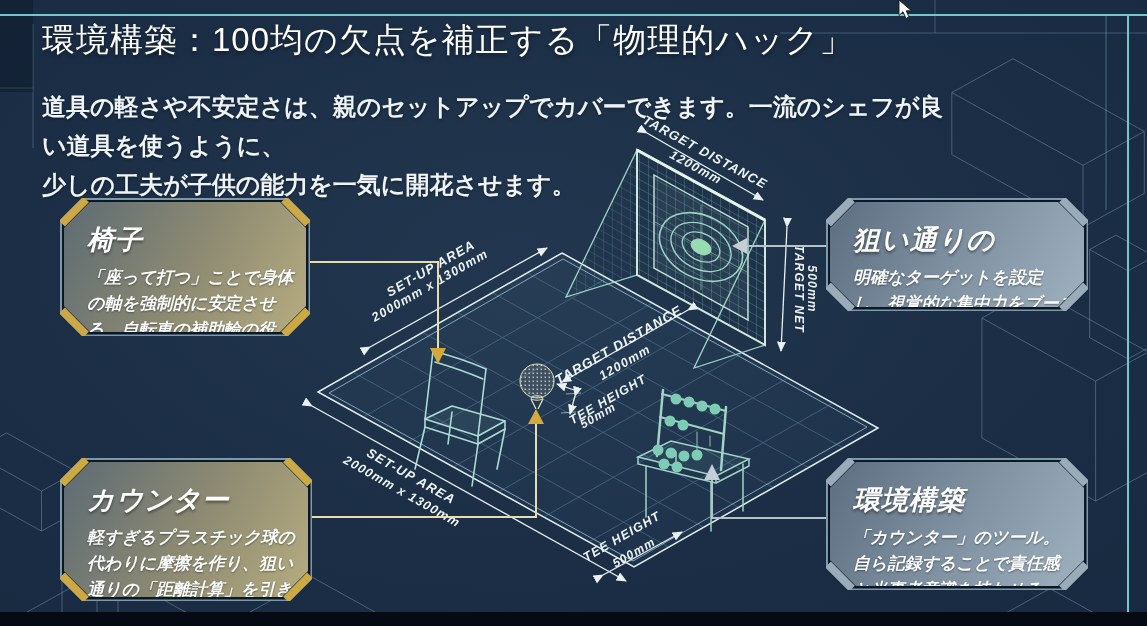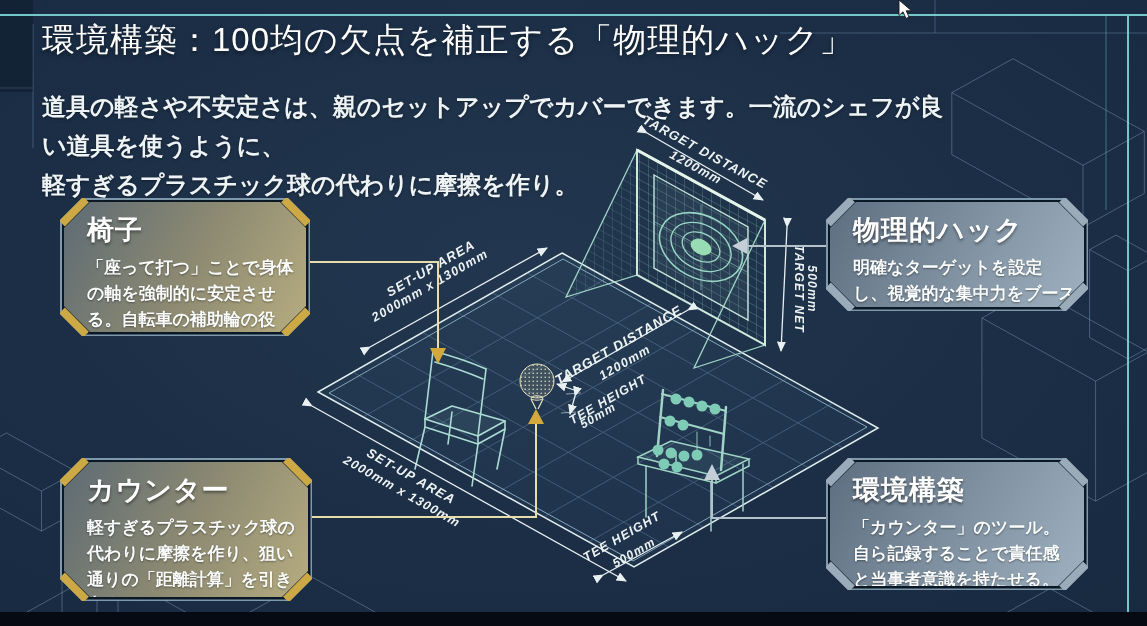--- a/index.html
+++ b/index.html
@@ -23,22 +23,23 @@
   .callout{position:absolute;clip-path:polygon(22px 0,calc(100% - 22px) 0,100% 22px,100% calc(100% - 22px),calc(100% - 22px) 100%,22px 100%,0 calc(100% - 22px),0 22px);background:#7e98ac;}
   .callout .bord{position:absolute;inset:1.5px;background:#0b1826;clip-path:polygon(21px 0,calc(100% - 21px) 0,100% 21px,100% calc(100% - 21px),calc(100% - 21px) 100%,21px 100%,0 calc(100% - 21px),0 21px);}
   .corner{position:absolute;width:34px;height:11px;}
   .callout.gold .corner{background:#cda945;}
   .callout.steel .corner{background:#9aabba;}
   .c-tl{left:-4px;top:7px;transform:rotate(-45deg);}
   .c-tr{right:-4px;top:7px;transform:rotate(45deg);}
   .c-bl{left:-4px;bottom:7px;transform:rotate(45deg);}
   .c-br{right:-4px;bottom:7px;transform:rotate(-45deg);}
   .callout .inner{
-    position:absolute;inset:4px;box-sizing:border-box;padding:10px 8px 10px 23px;
+    position:absolute;inset:4px;box-sizing:border-box;padding:20px 8px 10px 23px;
     clip-path:polygon(26px 0,calc(100% - 26px) 0,100% 26px,100% calc(100% - 26px),calc(100% - 26px) 100%,26px 100%,0 calc(100% - 26px),0 26px);
+    font-style:italic;
   }
   .callout.gold .inner{background:linear-gradient(118deg,#5d6b74 0%,#8d8a72 52%,#b6ac80 100%);}
   .callout.steel .inner{background:linear-gradient(118deg,#5d6e80 0%,#8496a6 58%,#9fb1bf 100%);}
   .callout h2{margin:0 0 7px 0;color:#ffffff;font-size:27px;font-weight:800;letter-spacing:1px;text-shadow:0 2px 3px rgba(0,0,0,.45);}
   .callout p{margin:0;color:#fbfdfd;font-size:17px;font-weight:700;line-height:1.52;text-shadow:0 1px 2px rgba(0,0,0,.4);}
   #box-chair{left:60px;top:198px;width:250px;height:138px;}
   #box-sock{left:60px;top:458px;width:252px;height:143px;}
   #box-net{left:826px;top:198px;width:262px;height:113px;}
   #box-counter{left:826px;top:458px;width:262px;height:132px;}
   .dimtext{font-family:"Liberation Sans",sans-serif;font-style:italic;font-weight:bold;fill:#edf3f3;letter-spacing:1.2px;}
@@ -200,21 +201,21 @@
   </g>
 
   <rect x="0" y="612" width="1147" height="14" fill="#060b13"></rect>
 
   <path d="M899,0 L899,15.5 L903,11.8 L906,18.5 L909,17 L906.2,10.8 L911.5,10.8 Z" fill="#fdfdfd" stroke="#1a1a1a" stroke-width="0.9"></path>
 </svg>
 
 <h1 class="title">環境構築：100均の欠点を補正する「物理的ハック」</h1>
 <p class="subtitle">
   <span>道具の軽さや不安定さは、親のセットアップでカバーできます。一流のシェフが良い道具を使うように、</span>
-  <span>軽すぎるプラスチック球の代わりに摩擦を作り。</span>
+  <span>少しの工夫が子供の能力を一気に開花させます。</span>
 </p>
 
 <div class="callout gold" id="box-chair">
   <div class="bord"></div>
   <div class="corner c-tl"></div>
   <div class="corner c-tr"></div>
   <div class="corner c-bl"></div>
   <div class="corner c-br"></div>
   <div class="inner">
     <h2>椅子</h2>
@@ -222,21 +223,21 @@
   </div>
 </div>
 
 <div class="callout steel" id="box-net">
   <div class="bord"></div>
   <div class="corner c-tl"></div>
   <div class="corner c-tr"></div>
   <div class="corner c-bl"></div>
   <div class="corner c-br"></div>
   <div class="inner">
-    <h2>物理的ハック</h2>
+    <h2>狙い通りの</h2>
     <p>明確なターゲットを設定し、視覚的な集中力をブースト。</p>
   </div>
 </div>
 
 <div class="callout gold" id="box-sock">
   <div class="bord"></div>
   <div class="corner c-tl"></div>
   <div class="corner c-tr"></div>
   <div class="corner c-bl"></div>
   <div class="corner c-br"></div>

